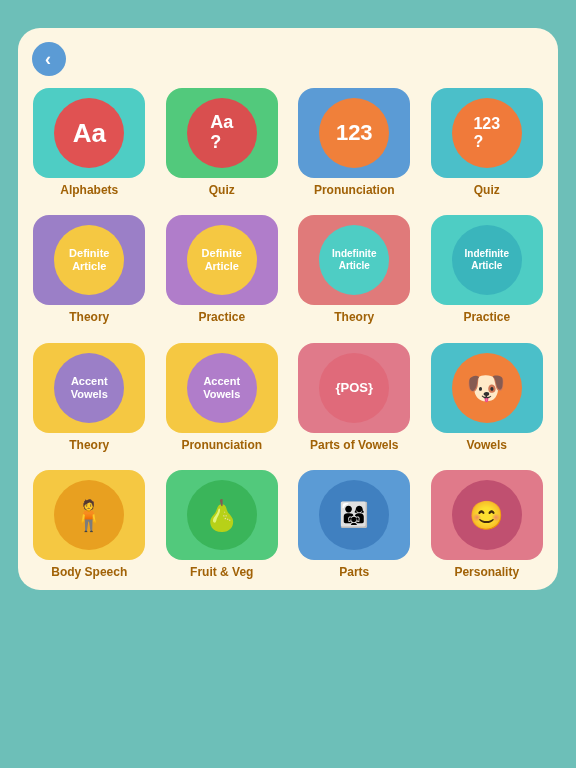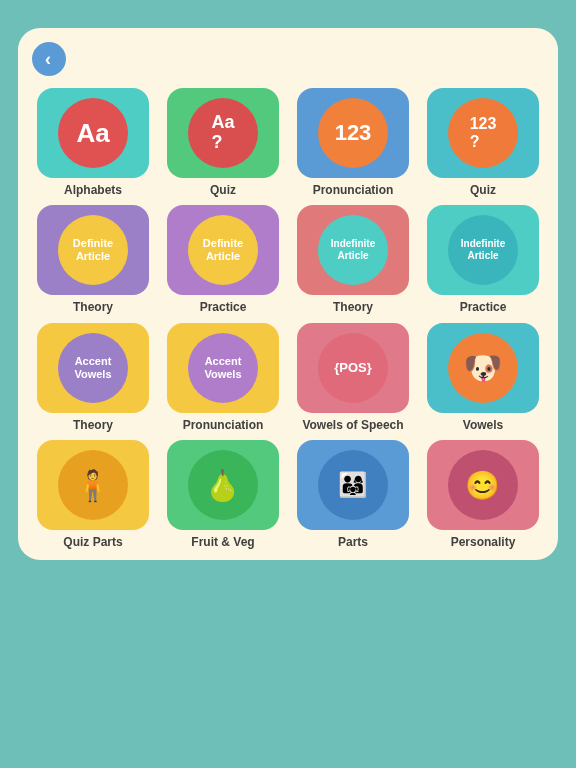--- a/index.html
+++ b/index.html
@@ -55,42 +55,42 @@
       margin-left: -2px;
     }
     .card-header-title {
       font-size: 20px;
       font-weight: 800;
       color: #4a7c9e;
     }
     .grid {
       display: grid;
       grid-template-columns: repeat(4, 1fr);
-      gap: 8px;
+      gap: 18px;
     }
     .tile {
       display: flex;
       flex-direction: column;
       align-items: center;
       gap: 5px;
       cursor: pointer;
     }
     .tile-icon {
       border-radius: 16px;
       width: 112px;
       height: 90px;
       display: flex;
       align-items: center;
       justify-content: center;
       position: relative;
     }
     .tile-label {
       font-size: 12px;
       font-weight: 800;
-      color: #404040;
+      color: #a16207;
       text-align: center;
       line-height: 1.2;
     }
   </style>
 </head>
 <body>
 
 <div class="header-title"></div>
 
 <div class="main-card">
@@ -176,42 +176,42 @@
       </div>
       <div class="tile">
         <div class="tile-icon" style="background-color: rgb(245, 200, 66);">
           <div style="background:#b07dca;border-radius:50%;width:70px;height:70px;display:flex;align-items:center;justify-content:center;">
             <span style="color:white;font-size:11px;font-weight:900;text-align:center;line-height:1.2;">Accent<br>Vowels</span>
           </div>
         </div>
         <span class="tile-label">Pronunciation</span>
       </div>
       <div class="tile">
-        <div class="tile-icon" style="background-color: rgb(224, 122, 138); border-radius: 15px;">
+        <div class="tile-icon" style="background-color: rgb(224, 122, 138);">
           <div style="background:#e06a7a;border-radius:50%;width:70px;height:70px;display:flex;align-items:center;justify-content:center;position:relative;">
             <span style="color:white;font-size:13px;font-weight:900;text-align:center;">{POS}</span>
           </div>
         </div>
-        <span class="tile-label">Vowels of Speech</span>
+        <span class="tile-label">Parts of Vowels</span>
       </div>
       <div class="tile">
         <div class="tile-icon" style="background-color: rgb(75, 191, 201);">
           <div style="background:#f0803a;border-radius:50%;width:70px;height:70px;display:flex;align-items:center;justify-content:center;">
             <span style="font-size:32px;">🐶</span>
           </div>
         </div>
         <span class="tile-label">Vowels</span>
       </div>
       <div class="tile">
         <div class="tile-icon" style="background-color: rgb(245, 200, 66);">
           <div style="background:#e8a020;border-radius:50%;width:70px;height:70px;display:flex;align-items:center;justify-content:center;">
             <span style="font-size:30px;color:white;">🧍</span>
           </div>
         </div>
-        <span class="tile-label">Quiz Parts</span>
+        <span class="tile-label">Body Speech</span>
       </div>
       <div class="tile">
         <div class="tile-icon" style="background-color: rgb(82, 201, 124);">
           <div style="background:#3ab55a;border-radius:50%;width:70px;height:70px;display:flex;align-items:center;justify-content:center;">
             <span style="font-size:30px;">🍐</span>
           </div>
         </div>
         <span class="tile-label">Fruit &amp; Veg</span>
       </div>
       <div class="tile">

